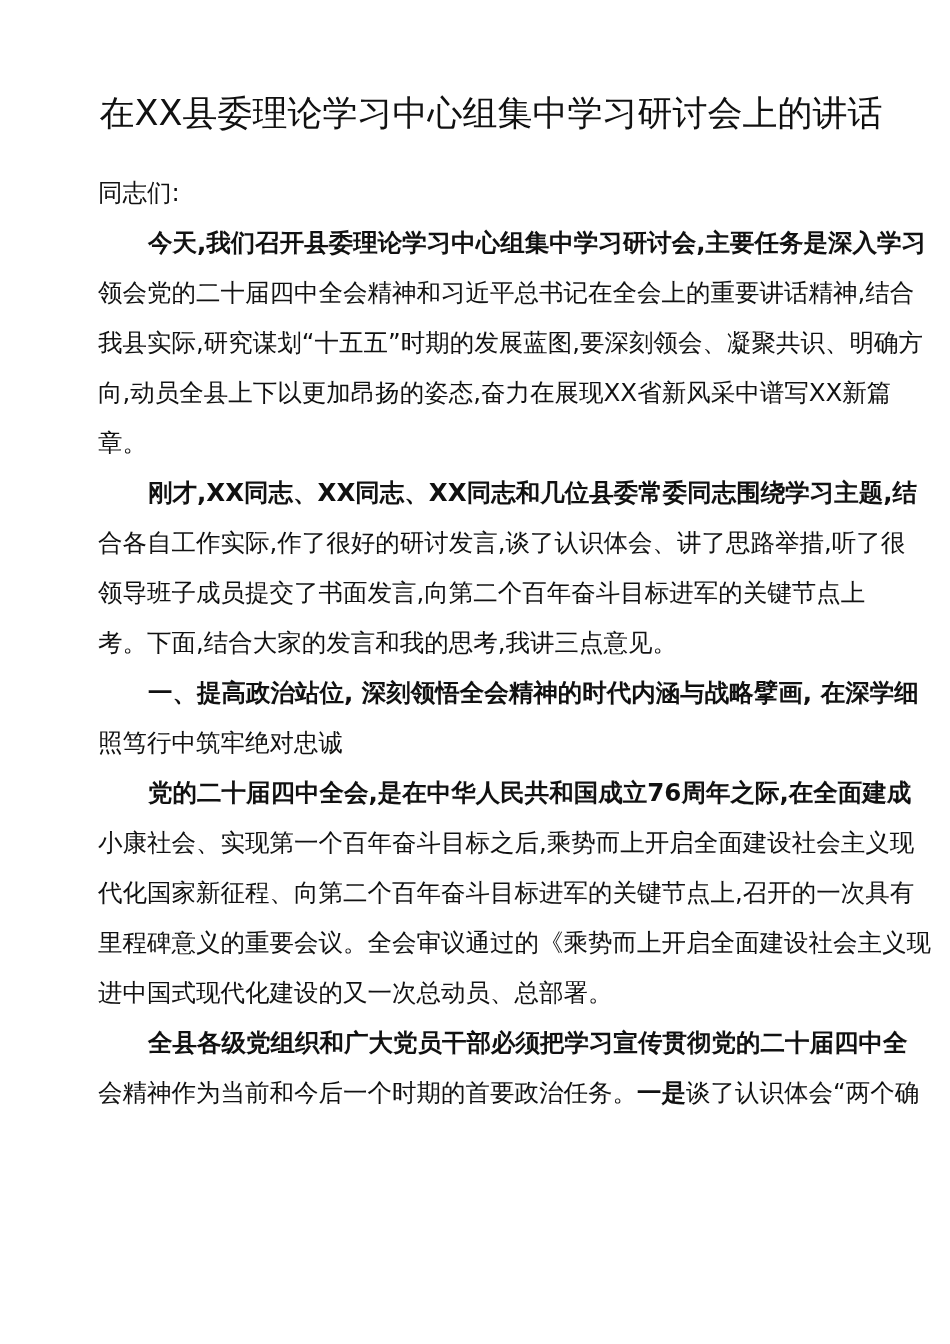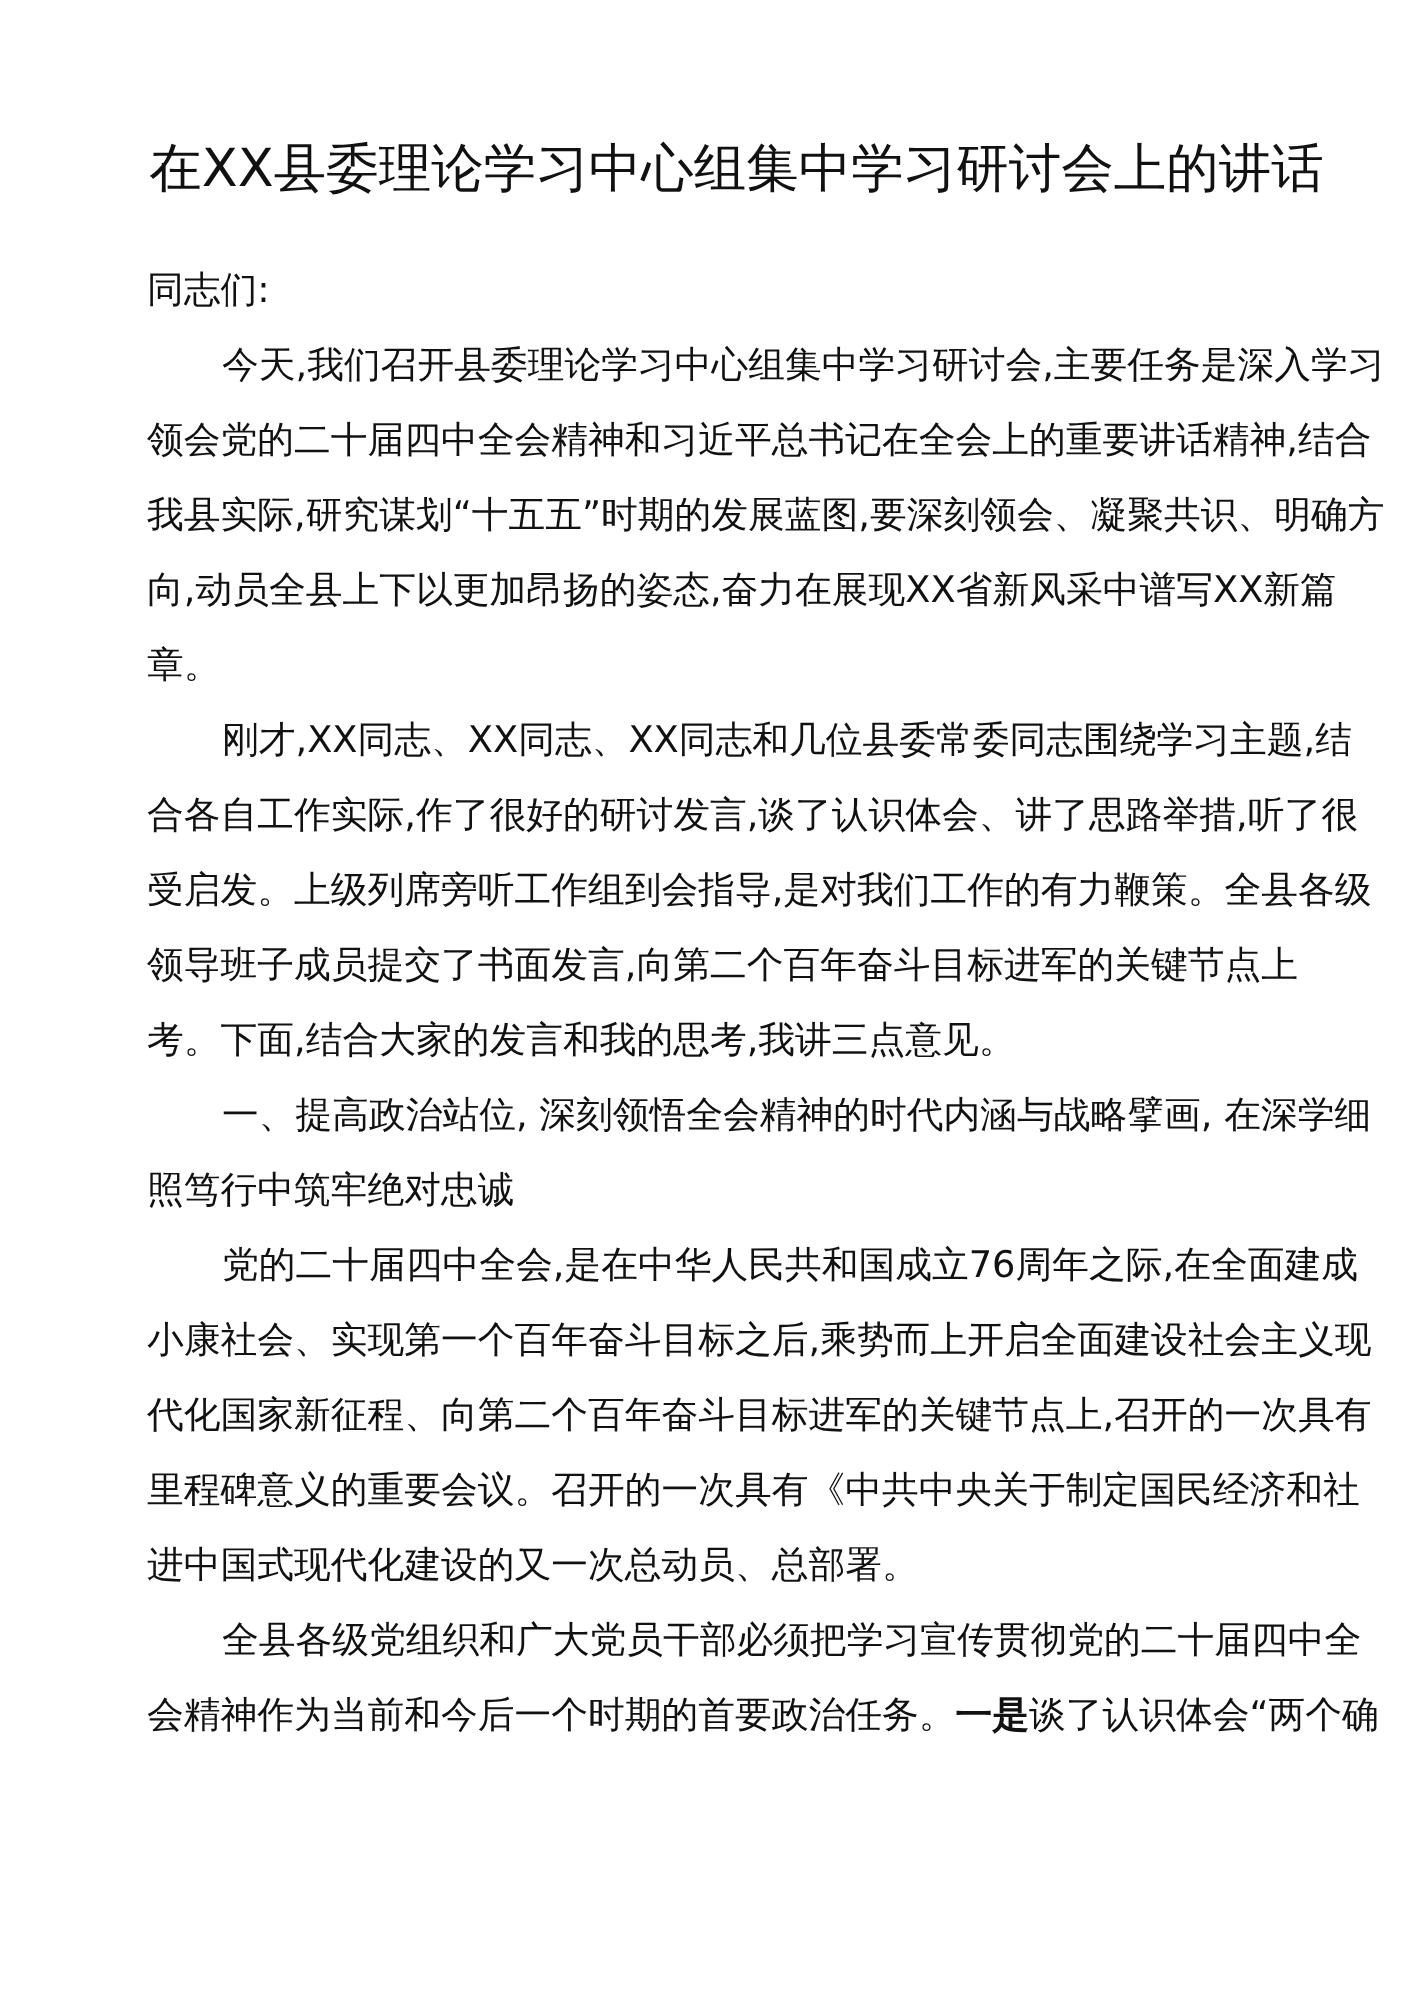--- a/index.html
+++ b/index.html
@@ -46,20 +46,21 @@
       display: block;
       height: 50px;
       line-height: 50px;
       font-size: 24.5px;
       white-space: nowrap;
       color: #111;
       margin-left: 40px;
     }
     .indent {
       padding-left: 50px;
+      font-weight: bold;
     }
     .bold {
       font-weight: bold;
     }
   </style>
 </head>
 <body>
 
 <div class="page">
   <h1 class="doc-title">在XX县委理论学习中心组集中学习研讨会上的讲话</h1>
@@ -68,29 +69,28 @@
     <span class="line">同志们:</span>
 
     <span class="line indent">今天,我们召开县委理论学习中心组集中学习研讨会,主要任务是深入学习</span>
     <span class="line">领会党的二十届四中全会精神和习近平总书记在全会上的重要讲话精神,结合</span>
     <span class="line">我县实际,研究谋划“十五五”时期的发展蓝图,要深刻领会、凝聚共识、明确方</span>
     <span class="line">向,动员全县上下以更加昂扬的姿态,奋力在展现XX省新风采中谱写XX新篇</span>
     <span class="line">章。</span>
 
     <span class="line indent">刚才,XX同志、XX同志、XX同志和几位县委常委同志围绕学习主题,结</span>
     <span class="line">合各自工作实际,作了很好的研讨发言,谈了认识体会、讲了思路举措,听了很</span>
-    <span class="line">受启发。上级列席旁听工作组到会指导,是对我们工作的有力鞭策。全县各级</span>
     <span class="line">领导班子成员提交了书面发言,向第二个百年奋斗目标进军的关键节点上</span>
     <span class="line">考。下面,结合大家的发言和我的思考,我讲三点意见。</span>
 
     <span class="line indent">一、提高政治站位, 深刻领悟全会精神的时代内涵与战略擘画, 在深学细</span>
     <span class="line">照笃行中筑牢绝对忠诚</span>
 
     <span class="line indent">党的二十届四中全会,是在中华人民共和国成立76周年之际,在全面建成</span>
     <span class="line">小康社会、实现第一个百年奋斗目标之后,乘势而上开启全面建设社会主义现</span>
     <span class="line">代化国家新征程、向第二个百年奋斗目标进军的关键节点上,召开的一次具有</span>
-    <span class="line">里程碑意义的重要会议。召开的一次具有《中共中央关于制定国民经济和社</span>
+    <span class="line">里程碑意义的重要会议。全会审议通过的《乘势而上开启全面建设社会主义现</span>
     <span class="line">进中国式现代化建设的又一次总动员、总部署。</span>
 
     <span class="line indent">全县各级党组织和广大党员干部必须把学习宣传贯彻党的二十届四中全</span>
     <span class="line"><span>会精神作为当前和今后一个时期的首要政治任务。</span><span class="bold">一是</span><span>谈了认识体会“两个确</span></span>
   </div>
 </div>
 
 </body></html>

